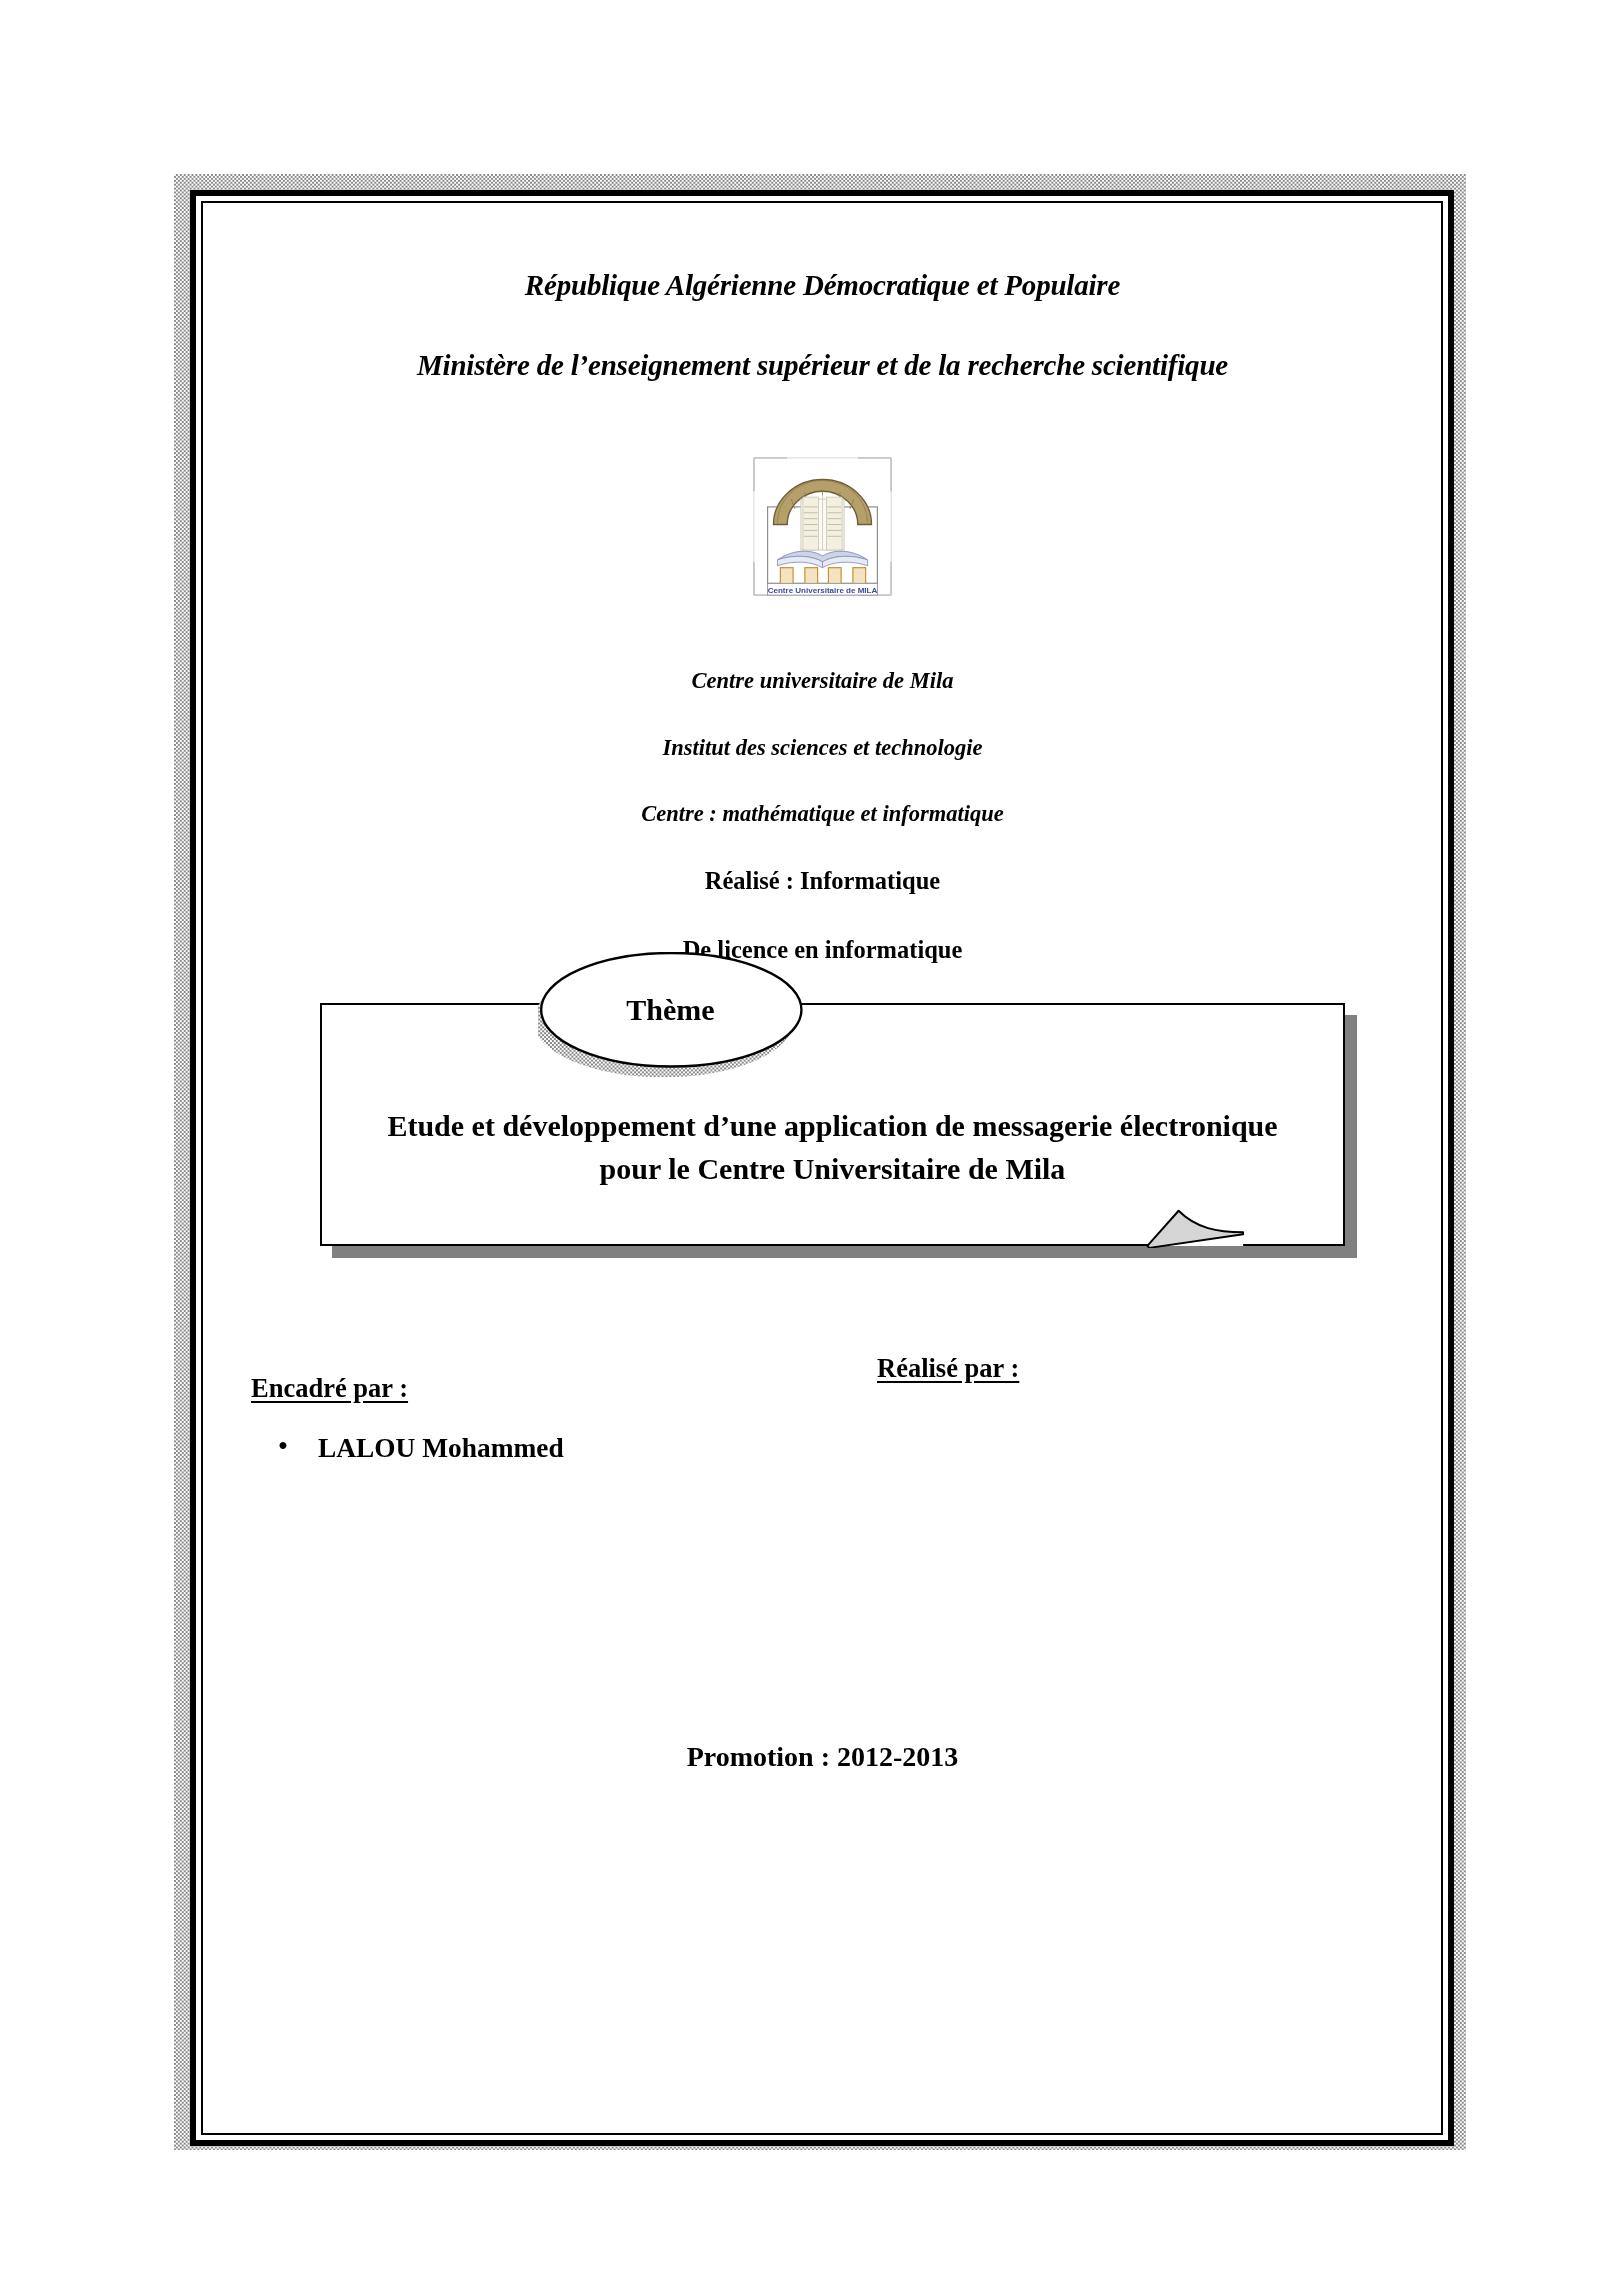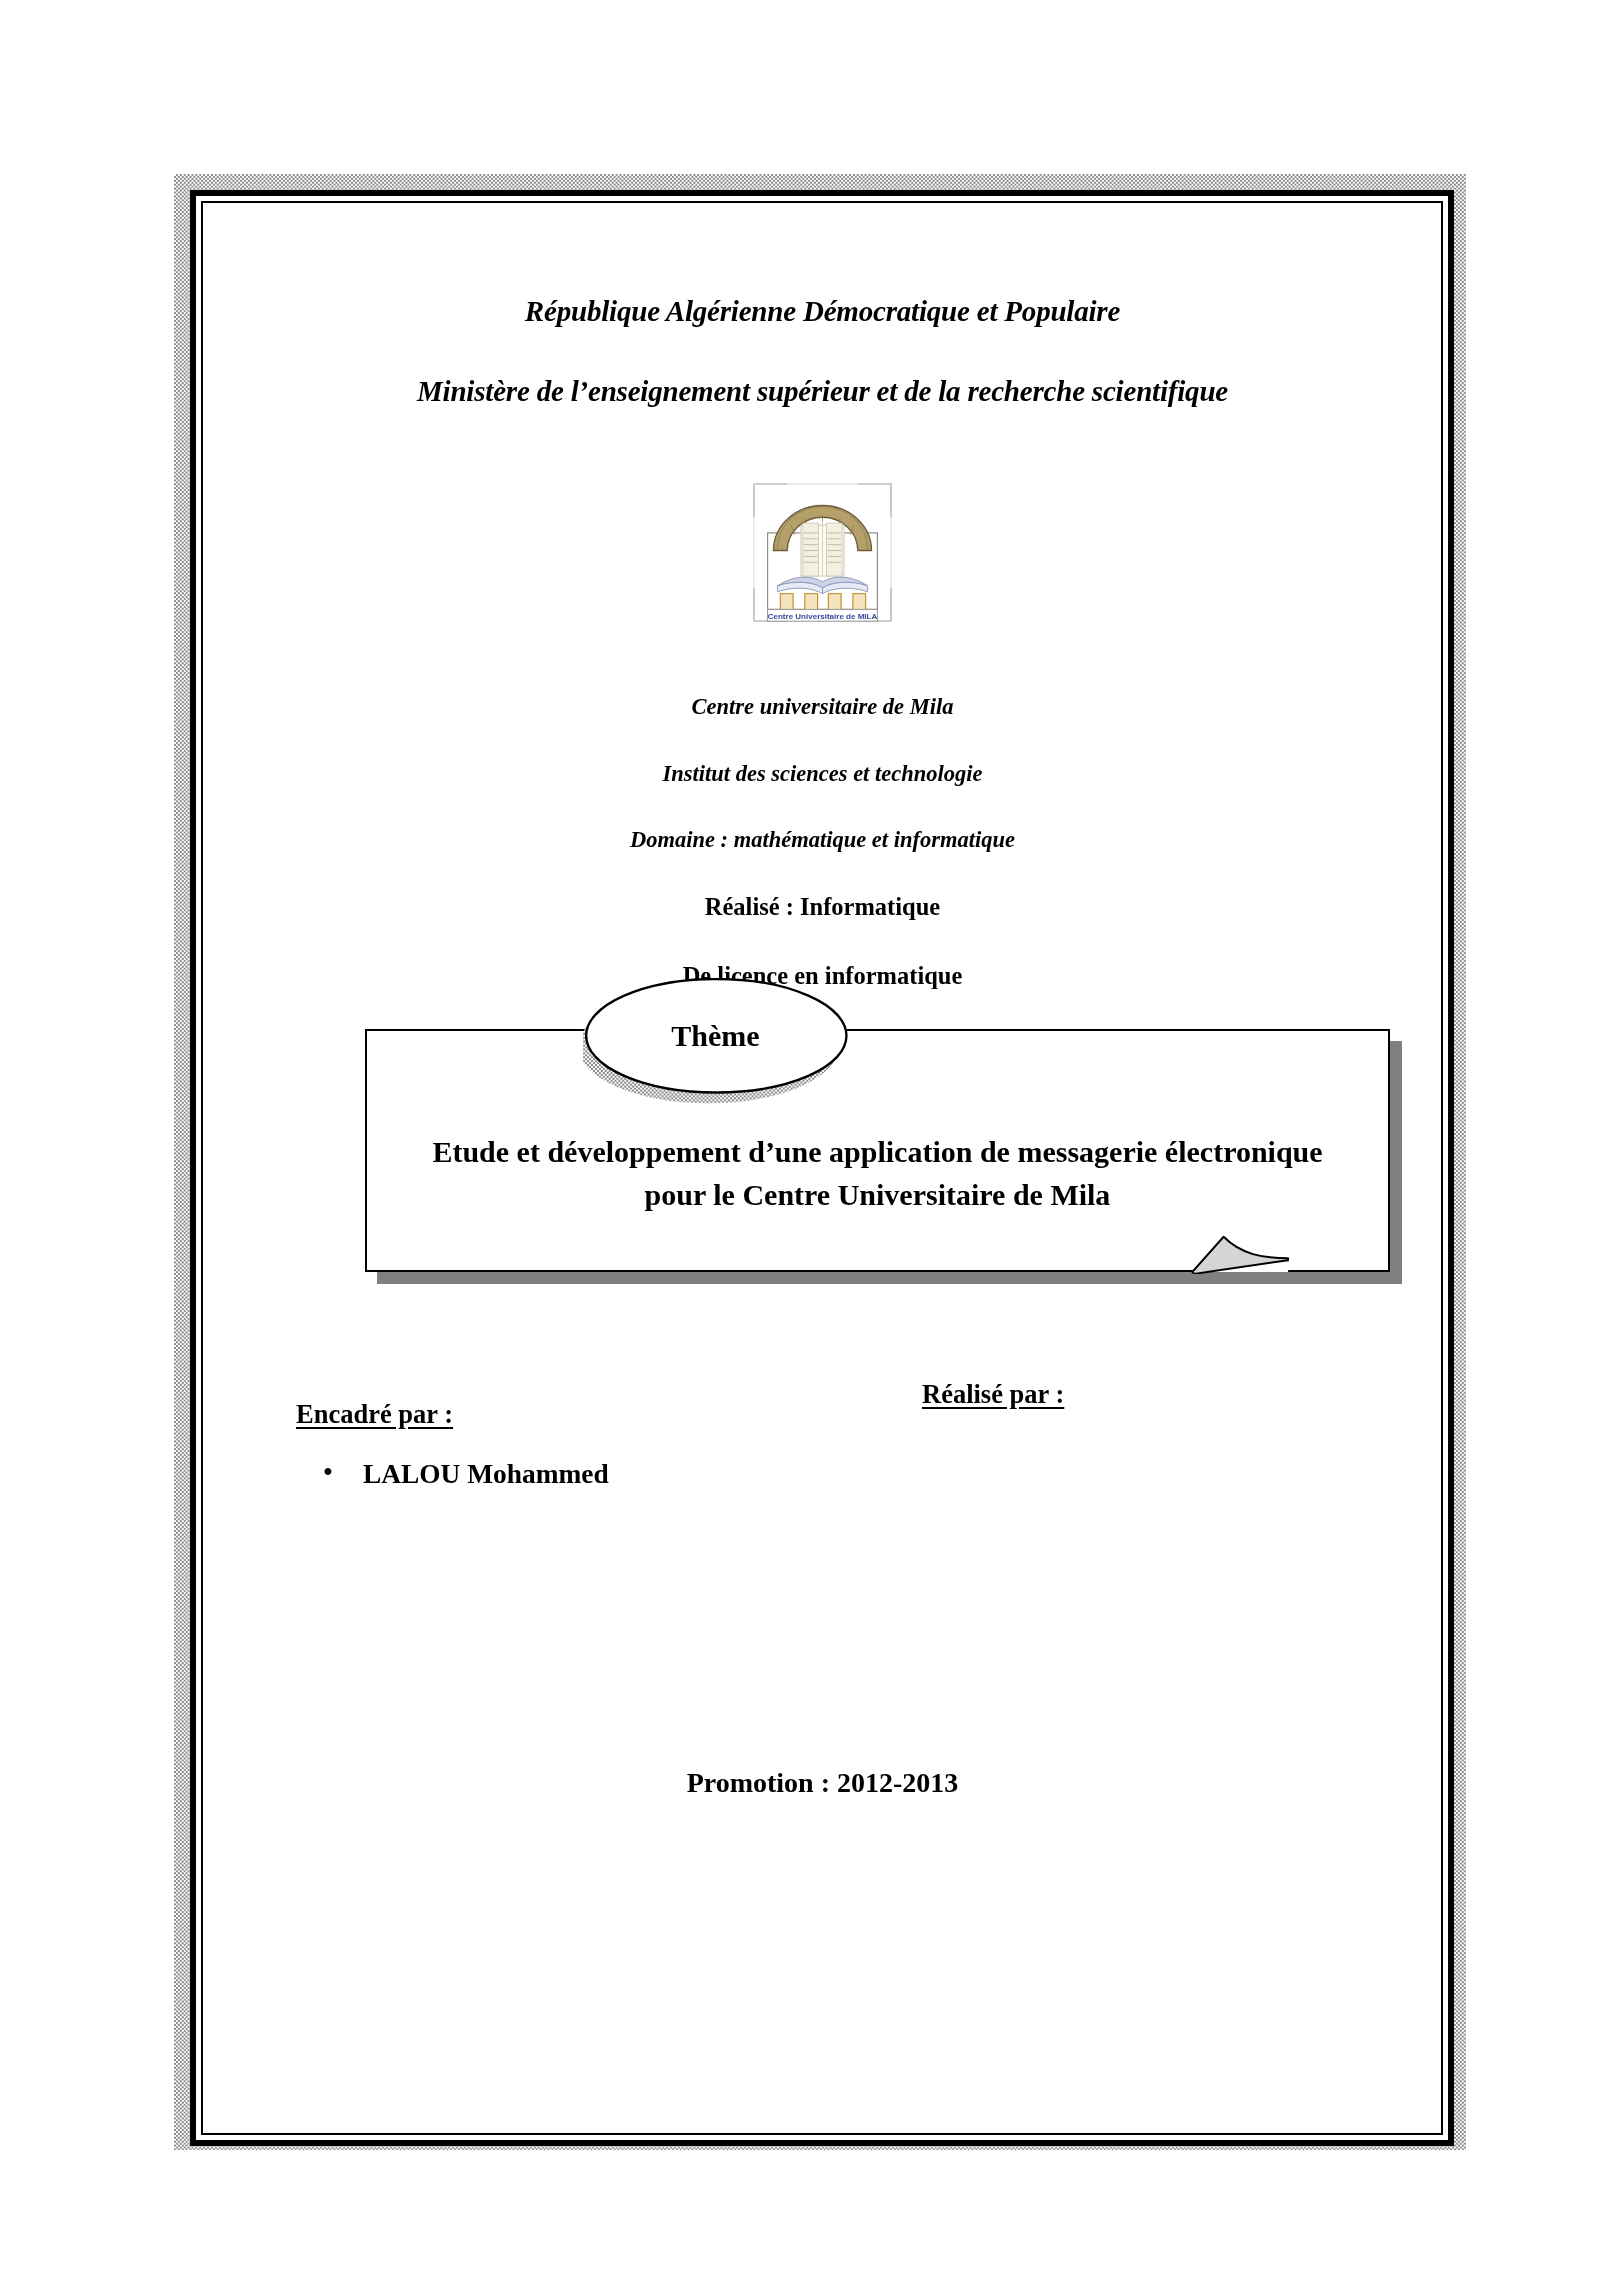--- a/index.html
+++ b/index.html
@@ -57,26 +57,26 @@
     right: 4.9px;
     bottom: 4.9px;
     border: 2px solid #000000;
     box-sizing: border-box;
   }
 
   
   .content {
     position: absolute;
     left: 202px;
-    top: 218px;
+    top: 192px;
     width: 1241px;
     height: 1933px;
     z-index: 3;
     box-sizing: border-box;
-    padding: 0 61px;
+    padding: 0 16px;
   }
 
   
   .hdr-line {
     text-align: center;
     font-style: italic;
     font-weight: bold;
     font-size: 29px;
     letter-spacing: -0.2px;
     line-height: 1.35;
@@ -311,21 +311,21 @@
           </g>
 
           <rect x="20" y="134" width="112" height="12" fill="#ffffff" stroke="#8c8c8c" stroke-width="0.9"></rect>
           <text x="76" y="143.5" font-family="'Liberation Sans', sans-serif" font-size="8.2" font-weight="bold" fill="#3b4a9b" text-anchor="middle">Centre Universitaire de MILA</text>
         </svg>
       </div>
     </div>
 
     <div class="inst-line first">Centre universitaire de Mila</div>
     <div class="inst-line">Institut des sciences et technologie</div>
-    <div class="inst-line">Domaine : mathématique et informatique</div>
+    <div class="inst-line">Centre : mathématique et informatique</div>
     <div class="inst-line upright">Réalisé : Informatique</div>
 
     <div class="dip-line dip-2">De licence en informatique</div>
 
     <div class="theme-group">
 
       <div class="theme-box-shadow"></div>
 
       <div class="theme-box"></div>
 

